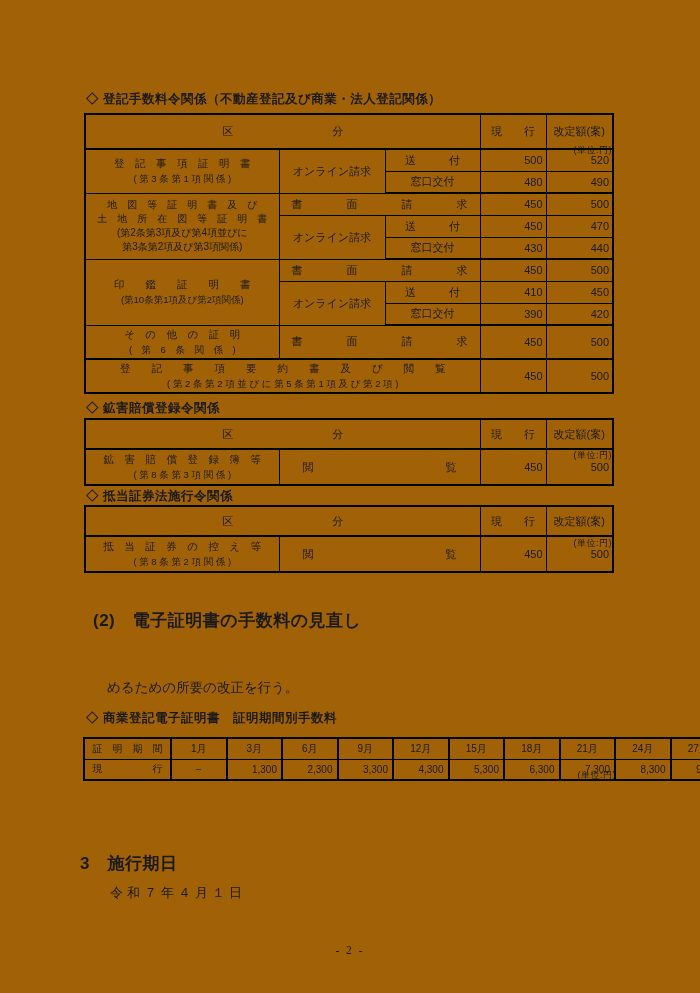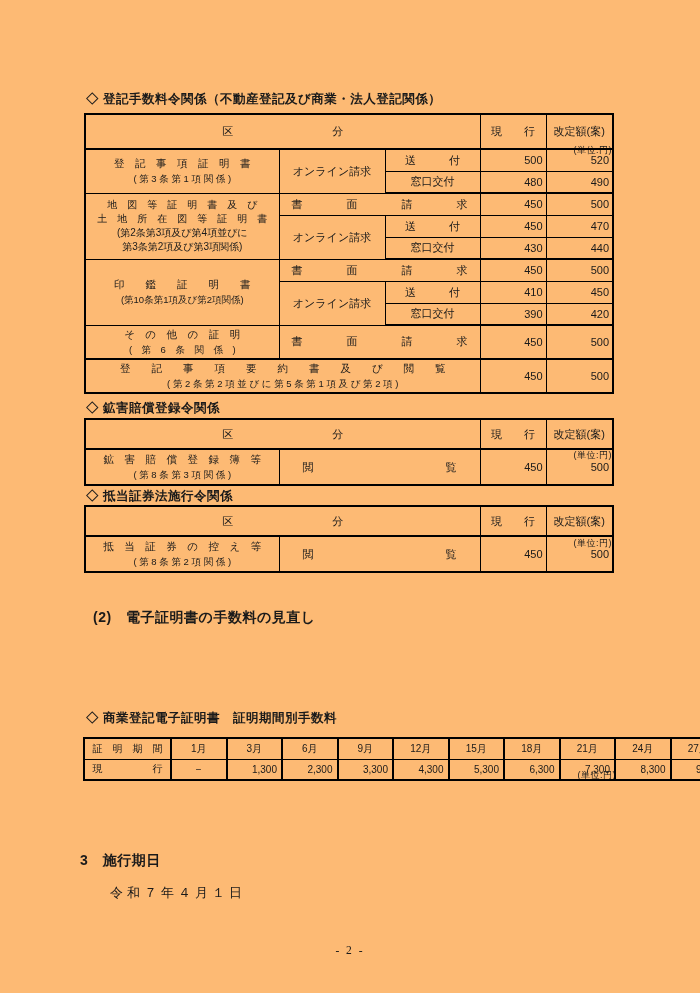--- a/index.html
+++ b/index.html
@@ -1,25 +1,25 @@
 <!DOCTYPE html>
 <html><head>
 <meta charset="utf-8">
 <style>
   * { margin:0; padding:0; box-sizing:border-box; }
   html,body { background:#e8e8e8; }
   .page {
     position:relative; width:700px; height:993px; margin:0 auto;
-    background:#fdba74; color:#1a1a1a;
+    background:#a16207; color:#1a1a1a;
     font-family:"Liberation Sans", sans-serif;
     overflow:hidden;
   }
   .abs { position:absolute; white-space:nowrap; }
   .h-diamond { font-weight:bold; font-size:12.5px; letter-spacing:0.5px; }
-  .h-section { font-weight:bold; font-size:14px; letter-spacing:0.5px; }
+  .h-section { font-weight:bold; font-size:17px; letter-spacing:0.5px; }
   .unit { font-size:9px; text-align:left; letter-spacing:0.5px;margin-top:44px; }
   .serif { font-family:"Liberation Serif", serif; }
 
   table.t { position:absolute; border-collapse:collapse; table-layout:fixed; }
   table.t, table.t td { border:1px solid #000; }
   table.t { border-width:2px; }
   table.t td { font-size:11px; vertical-align:middle; padding:1px 3px; overflow:hidden; }
   tr.head td { border-bottom-width:2px; }
   tr.ge td { border-bottom-width:2px; }   
   td.bb2 { border-bottom-width:2px; }     
@@ -183,20 +183,21 @@
         <div class="small">( 第 8 条 第 2 項 関 係 )</div>
       </td>
       <td class="center">閲　　　　　　　　　　　　覧</td>
       <td class="num">450</td>
       <td class="num tl2">500</td>
     </tr>
   </tbody>
     </table>
 
   <div class="abs h-section" style="left:93px; top:609px;">(2)　電子証明書の手数料の見直し</div>
+  <div class="abs serif" style="left:107px; top:679px; font-size:13.5px;">めるための所要の改正を行う。</div>
   <div class="abs h-diamond" style="left:86px; top:710px;">◇ 商業登記電子証明書　証明期間別手数料</div>
   <div class="abs unit" style="right:84px; top:725px;">(単位:円)</div>
 
   <table class="t t4" style="left:83px; top:737px; width:644px;">
     <colgroup>
         <col style="width:87px">
         <col span="10">
       </colgroup>
     <tbody>
         <tr class="r21">

